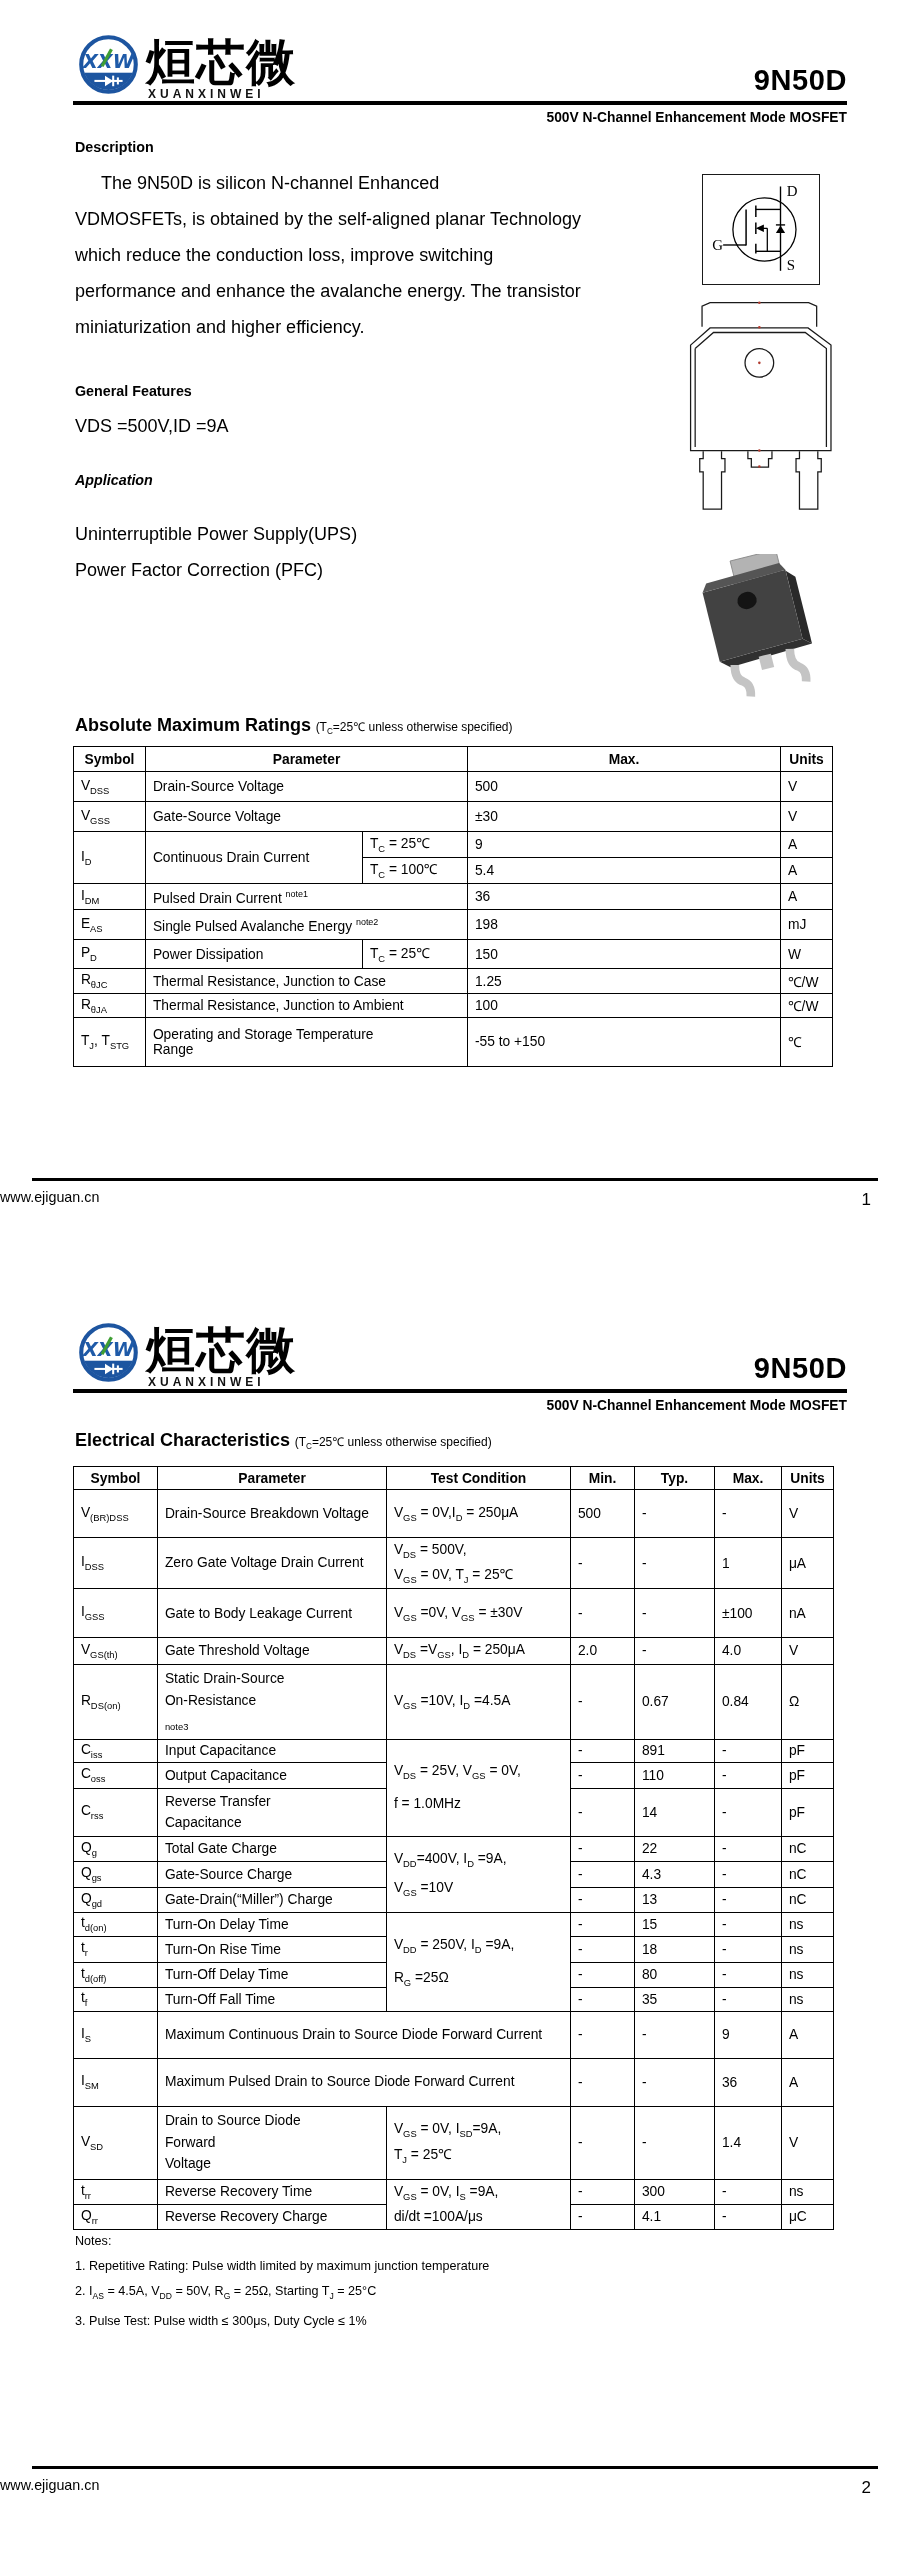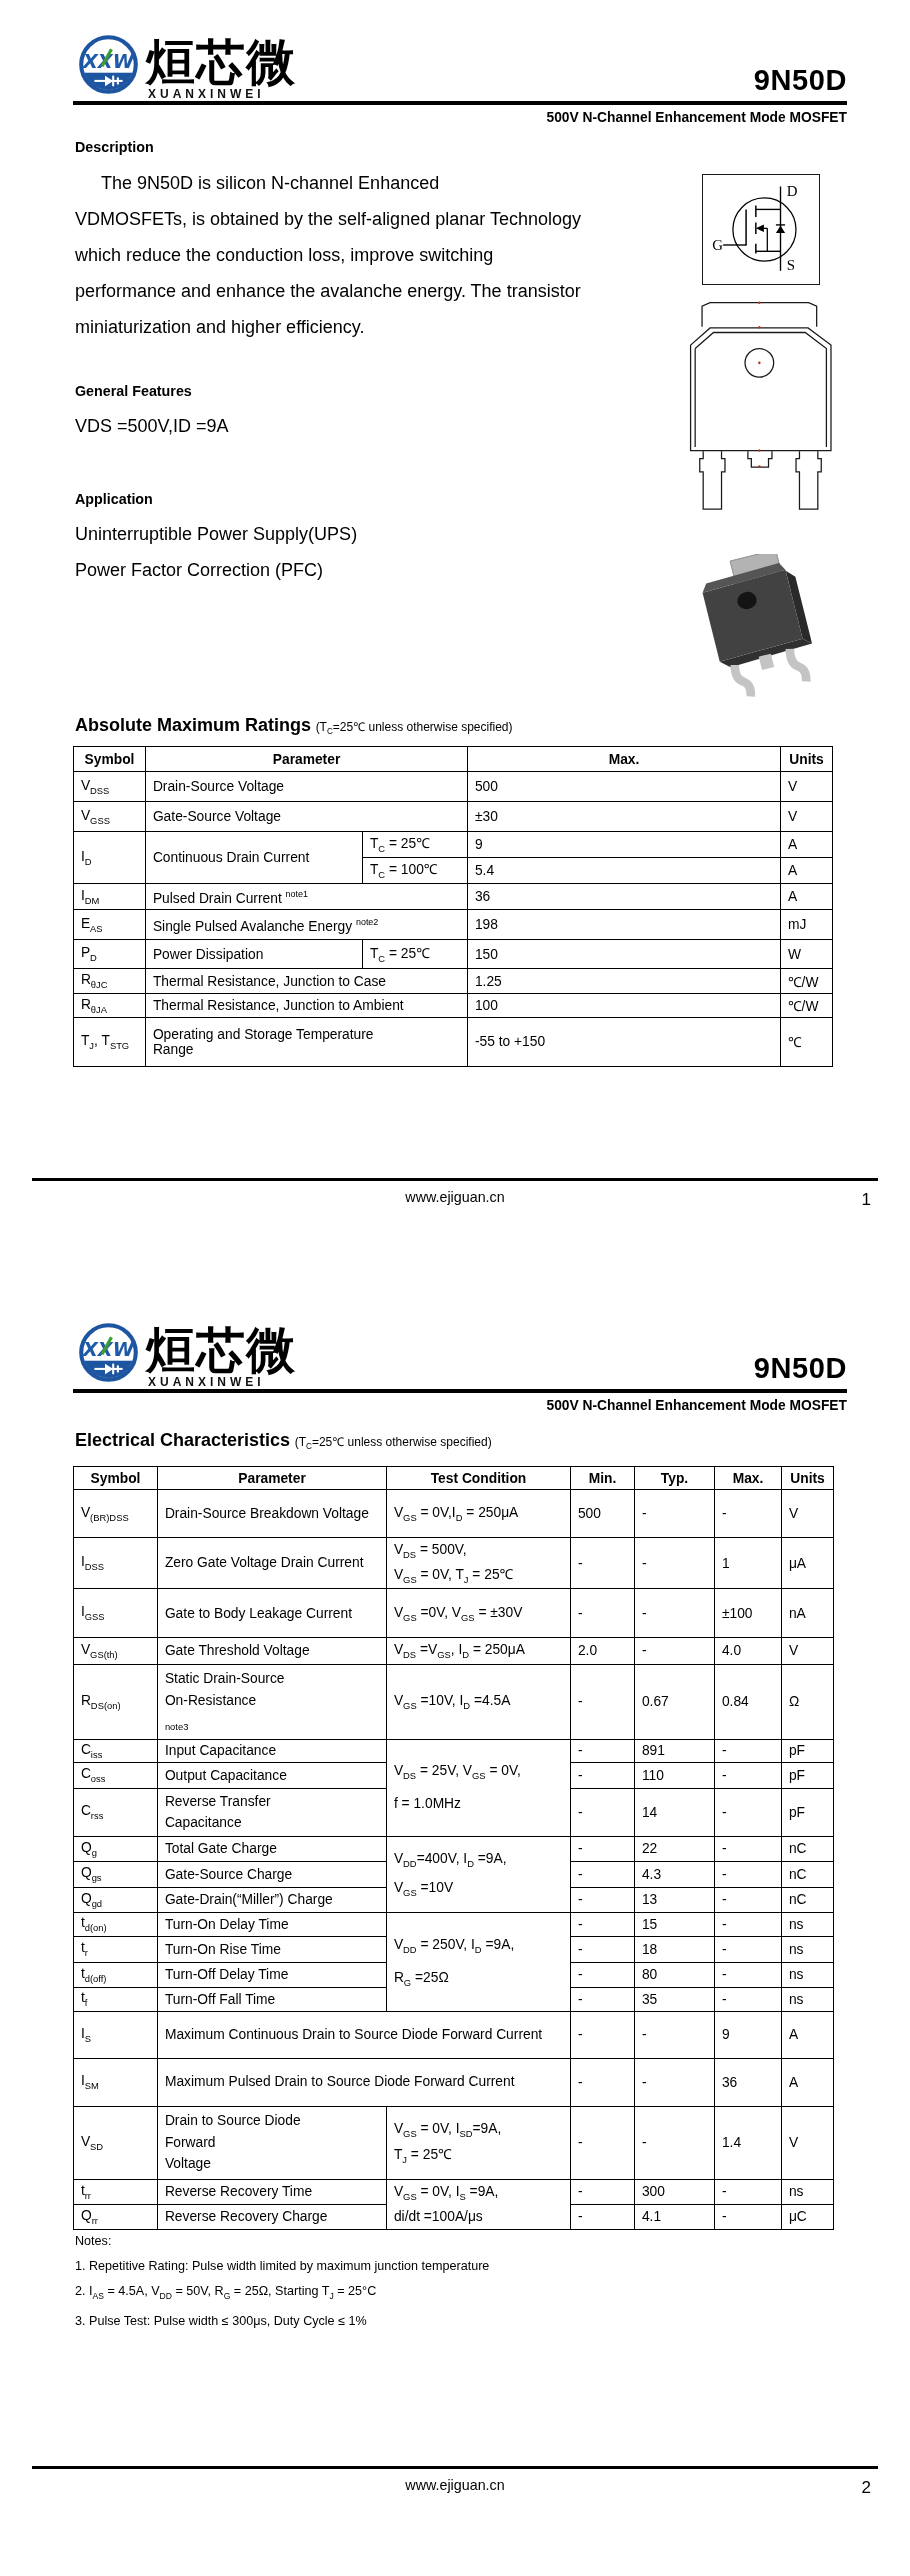--- a/index.html
+++ b/index.html
@@ -29,21 +29,21 @@
   td.sym{font-size:14.3px;}
   td.pj{text-align:justify;text-align-last:left;line-height:1.55;}
   td.cond{font-size:13px;line-height:1.75;}
   td.condml{font-size:13px;line-height:2.3;}
   td.condm2{font-size:13px;line-height:2.1;}
   sub{font-size:68%;}
   sup{font-size:65%;}
   
   .notes p{margin:0;font-size:12.6px;line-height:25px;}
   .footer-rule{position:absolute;left:32px;right:32px;top:1178px;height:3.4px;background:#000;}
-  .footer-site{position:absolute;left:0;right:0;top:1189px;text-align:center;font-size:14.3px;}
+  .footer-site{position:absolute;left:0;right:0;top:1189px;font-size:14.3px;}
   .footer-page{position:absolute;right:39px;top:1190px;font-size:17px;}
   .symbol-box{border:1.7px solid #1a1a1a;background:#fff;}
   .serif-label{font-family:"Liberation Serif",serif;}
 </style>
 </head>
 <body>
 
 <div class="sheet">
 
   <div class="page" style="top:0;">
@@ -76,21 +76,21 @@
       <p>which reduce the conduction loss, improve switching</p>
       <p>performance and enhance the avalanche energy. The transistor</p>
       <p>miniaturization and higher efficiency.</p>
     </div>
 
     <div class="abs sec-heading" style="left:75px;top:383px;">General Features</div>
     <div class="abs body-lines" style="left:75px;top:408px;width:539px;">
       <p>VDS =500V,ID =9A</p>
     </div>
 
-    <div class="abs sec-heading" style="left:75px;top:491px;">Application</div>
+    <div class="abs sec-heading" style="left:75px;top:472px;font-style:italic;">Application</div>
     <div class="abs body-lines" style="left:75px;top:516px;width:539px;">
       <p>Uninterruptible Power Supply(UPS)</p>
       <p>Power Factor Correction (PFC)</p>
     </div>
 
     <div class="abs symbol-box" style="left:702px;top:174px;width:116px;height:109px;">
       <svg width="116" height="109" viewBox="0 0 202 190">
         <circle cx="107" cy="95" r="55" fill="none" stroke="#000" stroke-width="2.2"></circle>
         <line x1="135" y1="20" x2="135" y2="167" stroke="#000" stroke-width="2.4"></line>
         <line x1="92" y1="60" x2="135" y2="60" stroke="#000" stroke-width="2.4"></line>

